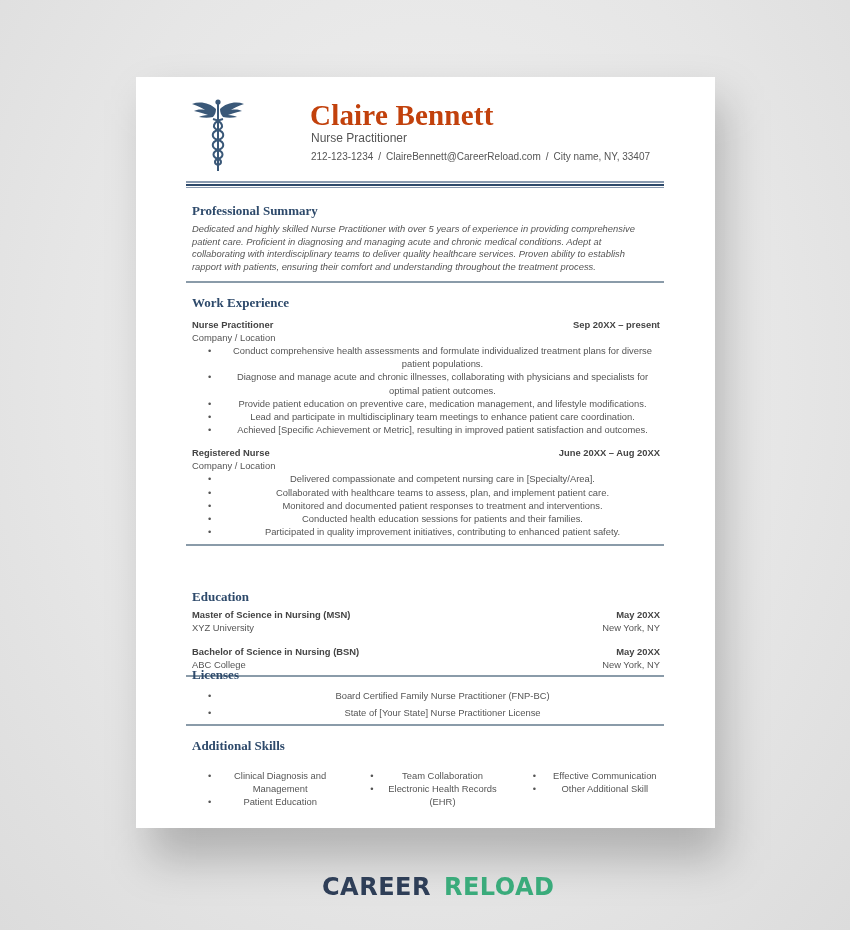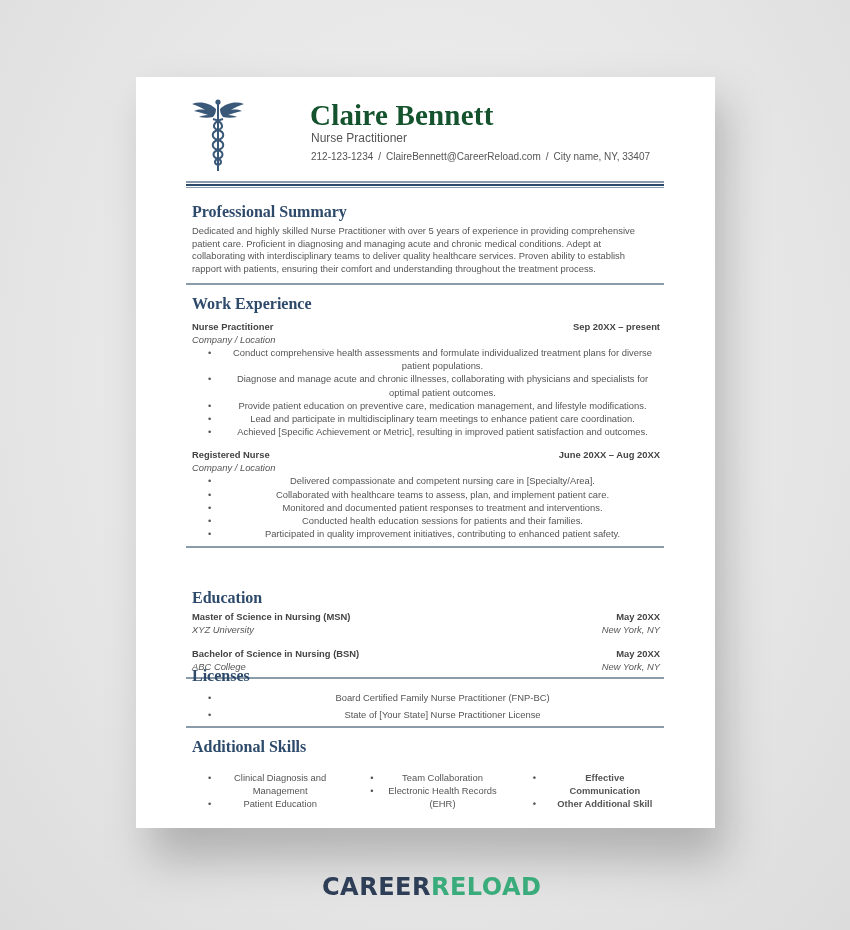--- a/index.html
+++ b/index.html
@@ -15,54 +15,54 @@
       background: rgba(0,0,0,0.22); filter: blur(22px);
     }
     .page {
       position: absolute; left: 136px; top: 77px; width: 579px; height: 751px;
       background: #ffffff;
     }
     .hdr-logo { position: absolute; left: 56px; top: 20px; width: 52px; height: 75px; }
     .name {
       position: absolute; left: 174px; top: 22px;
       font-family: "Liberation Serif", serif; font-weight: bold;
-      font-size: 29px; color: #14532d; letter-spacing: 0.2px;
+      font-size: 29px; color: #c2410c; letter-spacing: 0.2px;
     }
     .role { position: absolute; left: 175px; top: 54px; font-size: 12px; color: #555; }
     .contact { position: absolute; left: 175px; top: 74px; font-size: 10px; color: #555; }
     .contact .sep { margin: 0 5px; }
     .rule-top { position: absolute; left: 50px; top: 104px; width: 478px; height: 7px; }
     .rule-top .b1 { height: 2px; background: #8a9bb0; }
     .rule-top .b2 { height: 2px; background: #2e4a6b; margin-top: 1px; }
     .rule-top .b3 { height: 1px; background: #8a9bb0; margin-top: 1px; }
 
     .section { position: absolute; left: 50px; width: 478px; }
     .section-title {
       font-family: "Liberation Serif", serif; font-weight: bold;
-      font-size: 16px; color: #2e4a6b; margin: 0 0 4px 6px;
+      font-size: 13px; color: #2e4a6b; margin: 0 0 4px 6px;
     }
     .divider { height: 2px; background: #8a9ba9; }
-    .para { font-size: 9.4px; line-height: 12.6px; color: #555; margin: 0 8px 0 6px; }
+    .para { font-size: 9.4px; line-height: 12.6px; color: #555; margin: 0 8px 0 6px; font-style: italic; }
     .row { display: flex; justify-content: space-between; margin: 0 4px 0 6px; font-size: 9.4px; }
     .bold { font-weight: bold; color: #444; }
-    .ital { font-style: italic; color: #555; }
+    .ital { color: #555; }
     ul { margin: 1px 0 0 0; padding: 0 4px 0 39px; list-style: none; text-align: center; }
     li { position: relative; font-size: 9.4px; line-height: 13.2px; color: #555; }
     li::before { content: "•"; position: absolute; left: -17px; color: #555; }
     .skills { display: flex; margin-top: 14px; }
     .skills ul { width: 118px; padding-left: 39px; }
     .skills ul.c2 { padding-left: 48px; }
-    .skills ul.c3 { padding-left: 48px; font-weight: bold; }
+    .skills ul.c3 { padding-left: 48px; }
     .brand {
       position: absolute; left: 322px; top: 873px;
       font-family: "DejaVu Sans", sans-serif; font-weight: bold;
       font-size: 24px; letter-spacing: 0.5px;
     }
     .brand .a { color: #2e3e57; }
-    .brand .b { color: #3aab7b; }
+    .brand .b { color: #3aab7b; margin-left: 13px; }
   </style>
 </head>
 <body>
 
 <div class="page-shadow"></div>
 <div class="page">
 
   <svg class="hdr-logo" viewBox="0 0 52 75">
     <g fill="#3a5878">
       <path d="M24 12 C18 6 8 4 0 7 C6 9 10 11 13 13 C8 12 4 13 2 14 C8 15 12 17 16 18 C12 18 9 19 7 20 C12 21 17 21 21 20 C23 18 24 15 24 12Z"></path>

